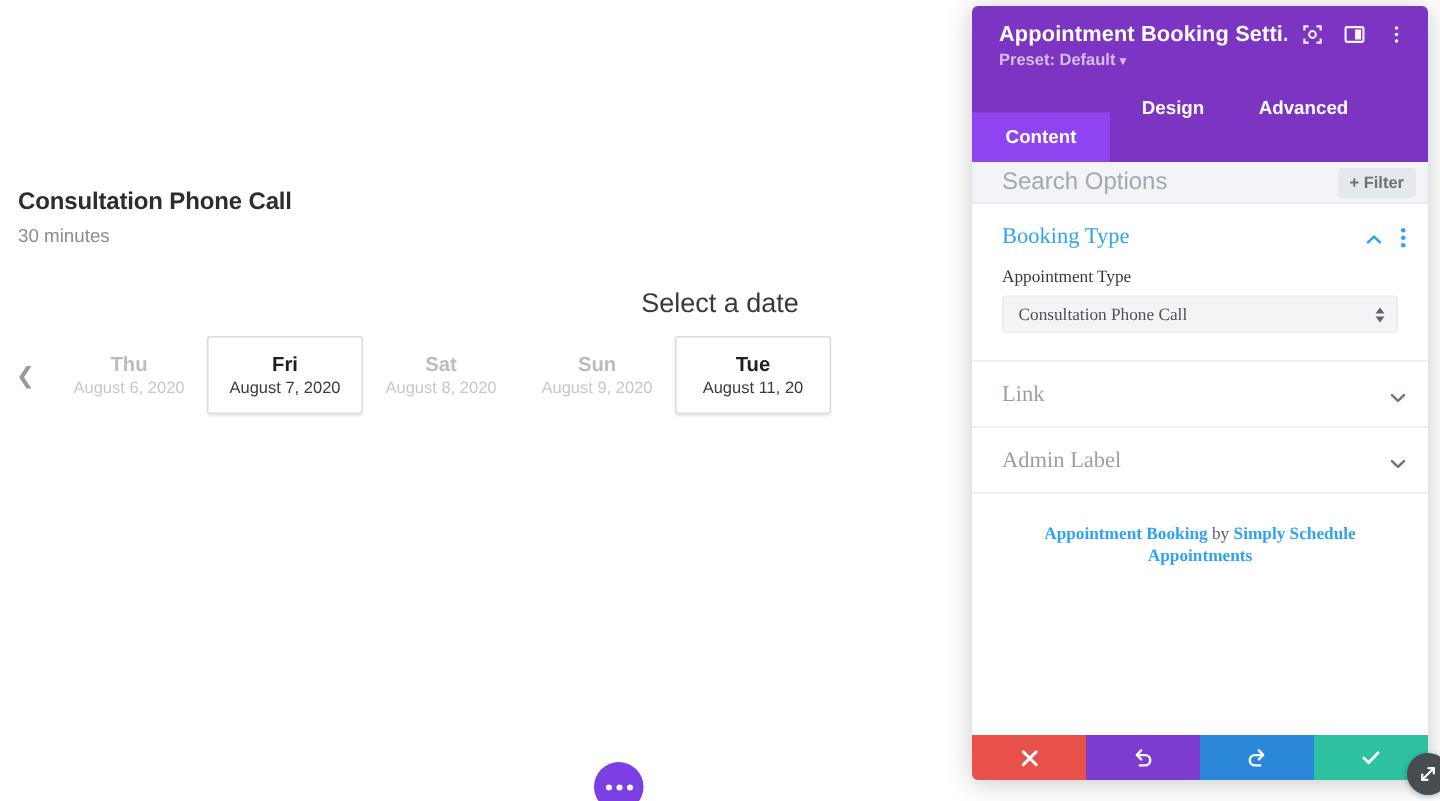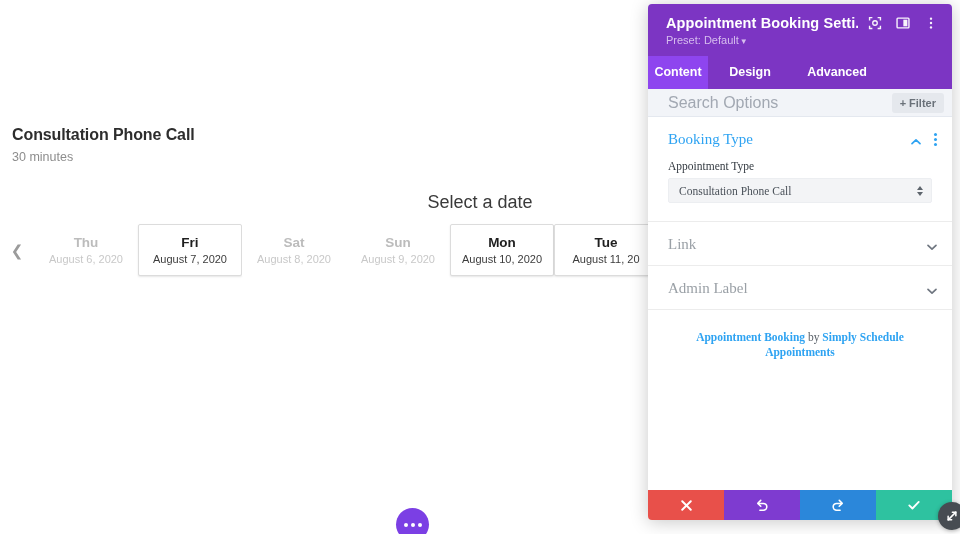--- a/index.html
+++ b/index.html
@@ -96,30 +96,30 @@
     position: relative; flex: 0 0 auto;
   }
   .m-title-row { display: flex; align-items: center; }
   .m-title {
     color: #fff; font-size: 14.5px; font-weight: bold; letter-spacing: 0.1px;
     white-space: nowrap; overflow: hidden; max-width: 192px;
   }
   .m-head-icons { margin-left: auto; display: flex; align-items: center; gap: 14px; }
   .m-head-icons .ic { width: 14px; height: 14px; display:block; cursor: pointer; opacity: 0.95; }
   .m-preset {
-    margin-top: 3px; color: #d6bdee; font-size: 11px; font-weight: normal; cursor: pointer;
+    margin-top: 3px; color: #d6bdee; font-size: 11px; font-weight: bold; cursor: pointer;
   }
   .m-preset .caret { font-size: 8px; margin-left: 1px; }
 
   .m-tabs { display: flex; background: #7c35c3; flex: 0 0 auto; }
   .m-tab {
     flex: 0 0 auto; padding: 9px 0 10px; text-align: center;
     color: #ffffff; font-size: 12.5px; font-weight: bold; cursor: pointer;
   }
-  .m-tab:nth-child(1) { width: 60px; }
+  .m-tab:nth-child(1) { width: 92px; margin-top: 19px; }
   .m-tab:nth-child(2) { width: 84px; }
   .m-tab:nth-child(3) { width: 90px; }
   .m-tab.active { background: #8e45ef; }
 
   .m-search {
     display: flex; align-items: center; background: #f2f4f8;
     border-bottom: 1px solid #e4e8ef; padding: 0 8px 0 20px;
     height: 28px; flex: 0 0 auto;
   }
   .m-search-input {
@@ -224,24 +224,20 @@
         <div class="bp-day disabled">
           <div class="bp-day-dow">Sat</div>
           <div class="bp-day-date">August 8, 2020</div>
         </div>
 
         <div class="bp-day disabled">
           <div class="bp-day-dow">Sun</div>
           <div class="bp-day-date">August 9, 2020</div>
         </div>
 
-        <div class="bp-day enabled">
-          <div class="bp-day-dow">Mon</div>
-          <div class="bp-day-date">August 10, 2020</div>
-        </div>
 
         <div class="bp-day enabled">
           <div class="bp-day-dow">Tue</div>
           <div class="bp-day-date">August 11, 20</div>
         </div>
 
       </div>
     </div>
 
     <div class="divi-fab">

